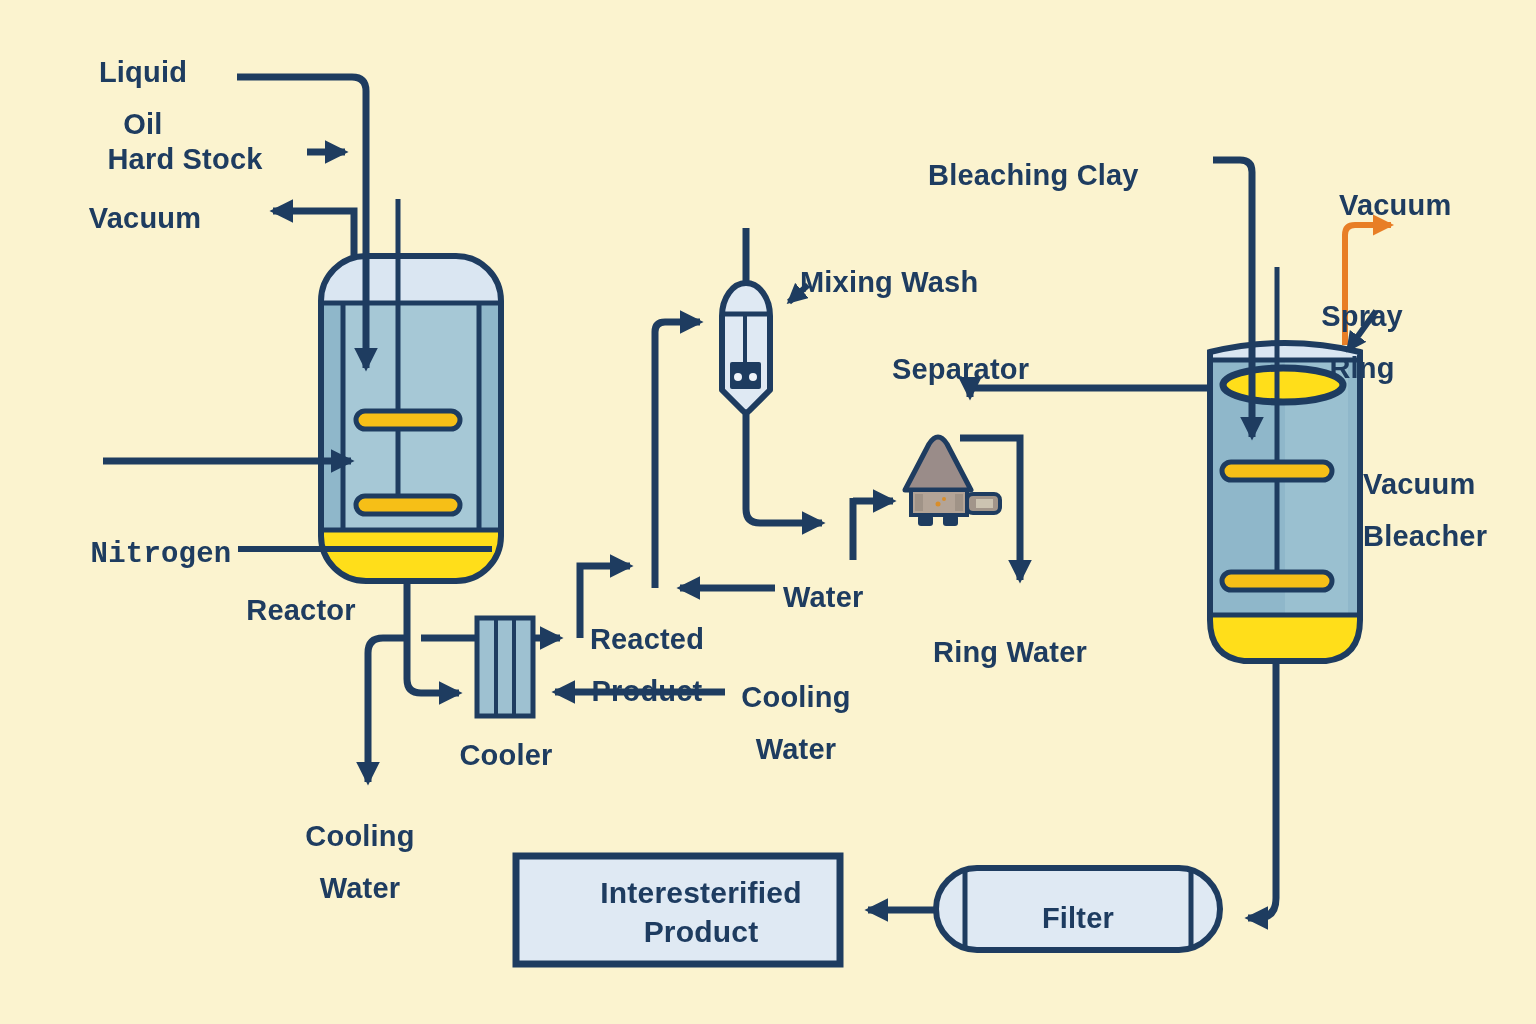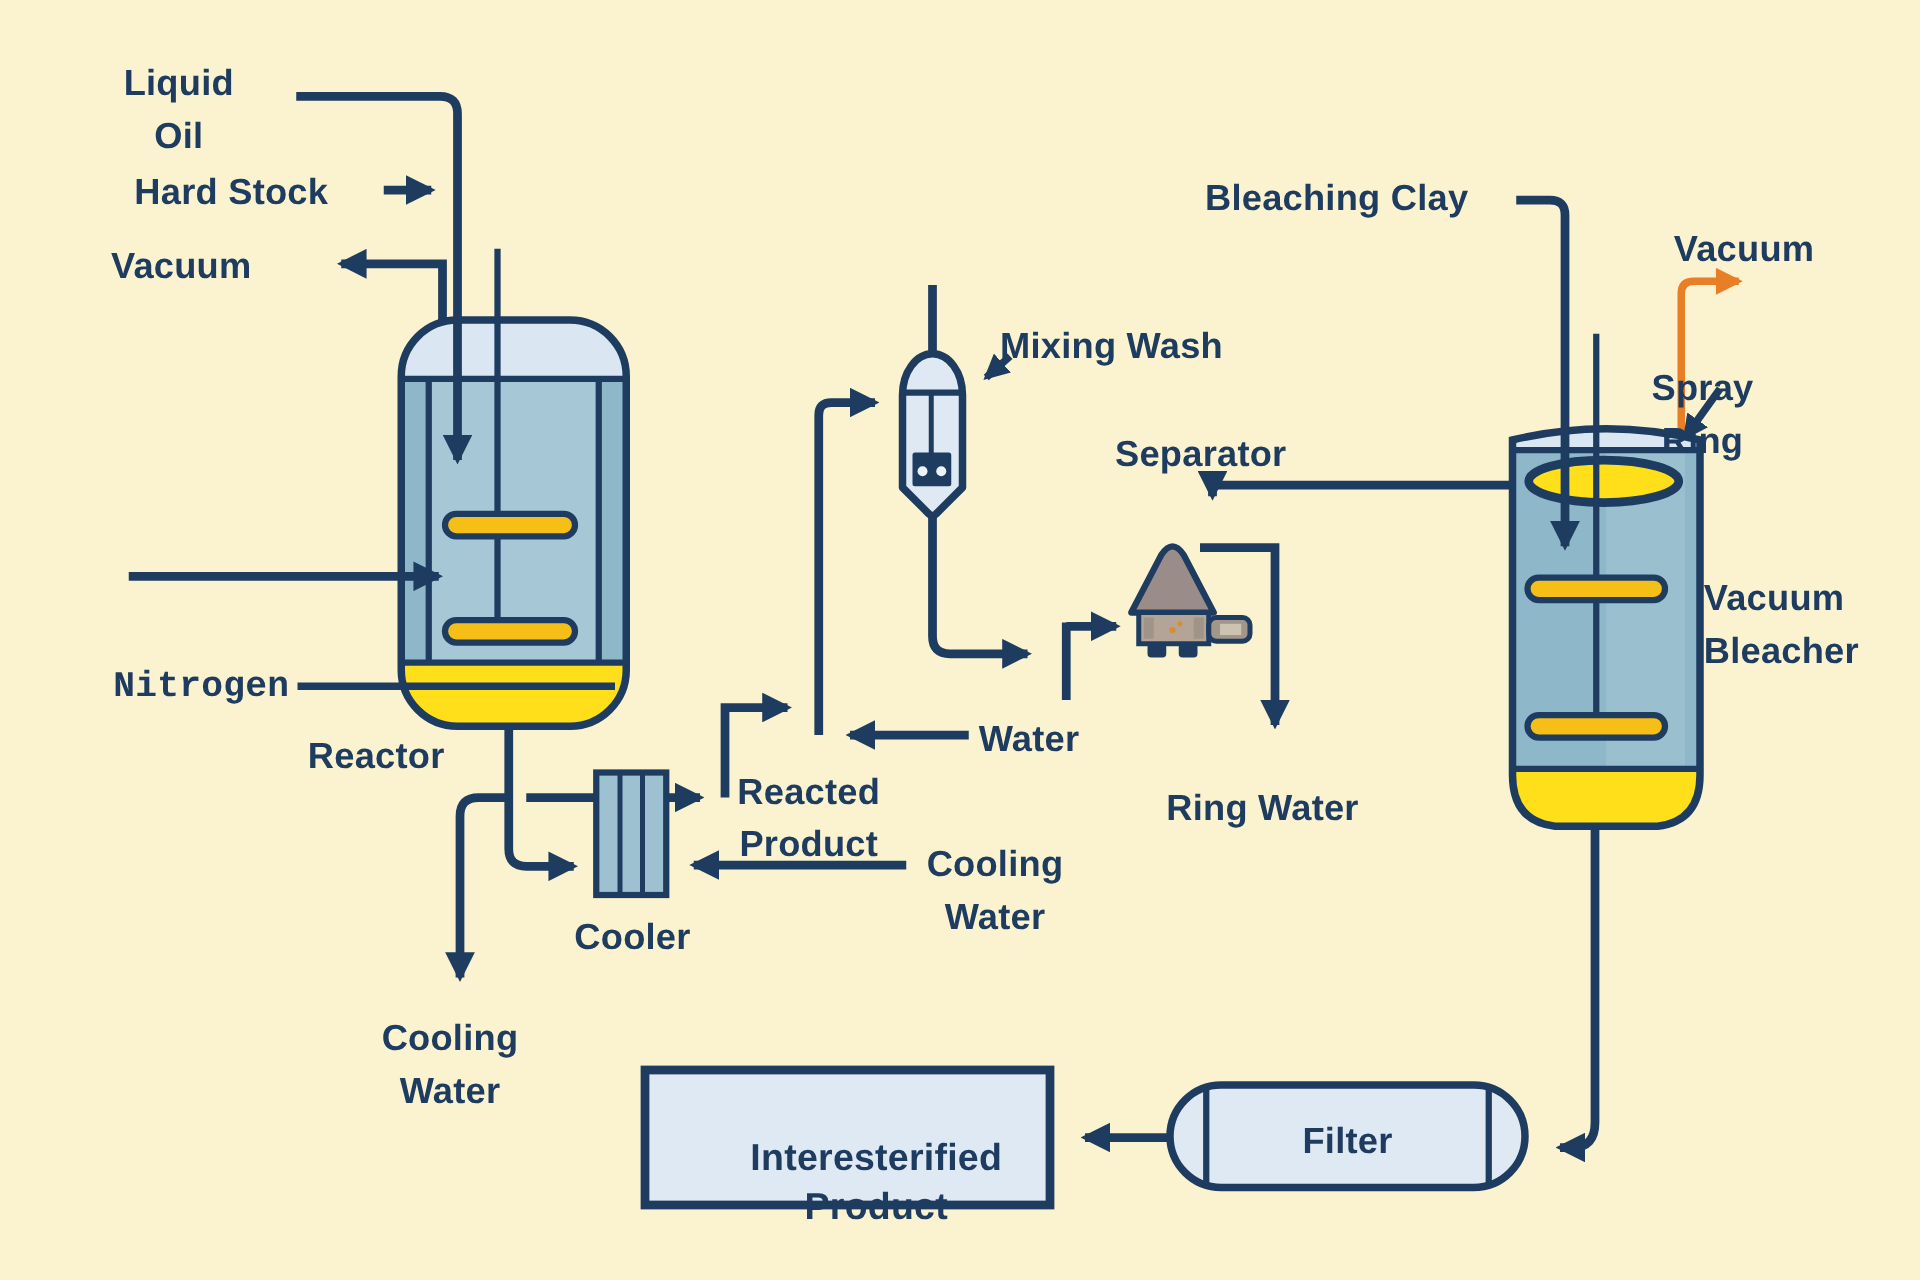--- a/index.html
+++ b/index.html
@@ -13,21 +13,21 @@
   #stage{position:relative;width:1536px;height:1024px;background:var(--bg);overflow:hidden;}
   #piping{position:absolute;left:0;top:0;}
   .pipe{stroke:var(--line);stroke-width:7;fill:none;}
   .pipe6{stroke:var(--line);stroke-width:6;fill:none;}
   .pipe-orange{stroke:var(--orange);stroke-width:6;fill:none;}
   .thin{stroke:var(--line);stroke-width:5;fill:none;}
   .thin4{stroke:var(--line);stroke-width:4;fill:none;}
   .arrow-fill{fill:var(--line);}
   .arrow-orange-fill{fill:var(--orange);}
   .lbl{position:absolute;color:var(--line);font-weight:bold;font-size:29px;
-       line-height:42px;white-space:pre-line;letter-spacing:0.2px;}
+       line-height:52px;white-space:pre-line;letter-spacing:0.2px;}
   .lbl.center{text-align:center;}
   .lbl.big{font-size:30px;line-height:39px;}
 </style>
 </head>
 <body>
 
 <div id="stage">
 
 <svg id="piping" width="1536" height="1024" viewBox="0 0 1536 1024">
   <defs>
@@ -151,23 +151,23 @@
 <div class="lbl center" style="left:280px;top:810px;width:160px;">Cooling
 Water</div>
 <div class="lbl center" style="left:567px;top:613px;width:160px;">Reacted
 Product</div>
 <div class="lbl center" style="left:716px;top:671px;width:160px;">Cooling
 Water</div>
 <div class="lbl" style="left:783px;top:571px;width:140px;">Water</div>
 <div class="lbl" style="left:800px;top:256px;width:240px;">Mixing Wash</div>
 <div class="lbl" style="left:868px;top:343px;width:220px;margin-left:24px;">Separator</div>
 <div class="lbl center" style="left:910px;top:626px;width:200px;">Ring Water</div>
-<div class="lbl" style="left:928px;top:138px;width:260px;margin-left:36px;">Bleaching Clay</div>
+<div class="lbl" style="left:928px;top:149px;width:260px;">Bleaching Clay</div>
 <div class="lbl" style="left:1339px;top:179px;width:160px;">Vacuum</div>
 <div class="lbl center" style="left:1292px;top:266px;width:140px;margin-top:24px;">Spray
 Ring</div>
 <div class="lbl" style="left:1363px;top:458px;width:180px;">Vacuum
 Bleacher</div>
 <div class="lbl center" style="left:1008px;top:892px;width:140px;">Filter</div>
-<div class="lbl center big" style="left:521px;top:873px;width:360px;margin-top:34px;">Interesterified
+<div class="lbl center big" style="left:521px;top:873px;width:360px;">Interesterified
 Product</div>
 
 </div>
 
 </body></html>

